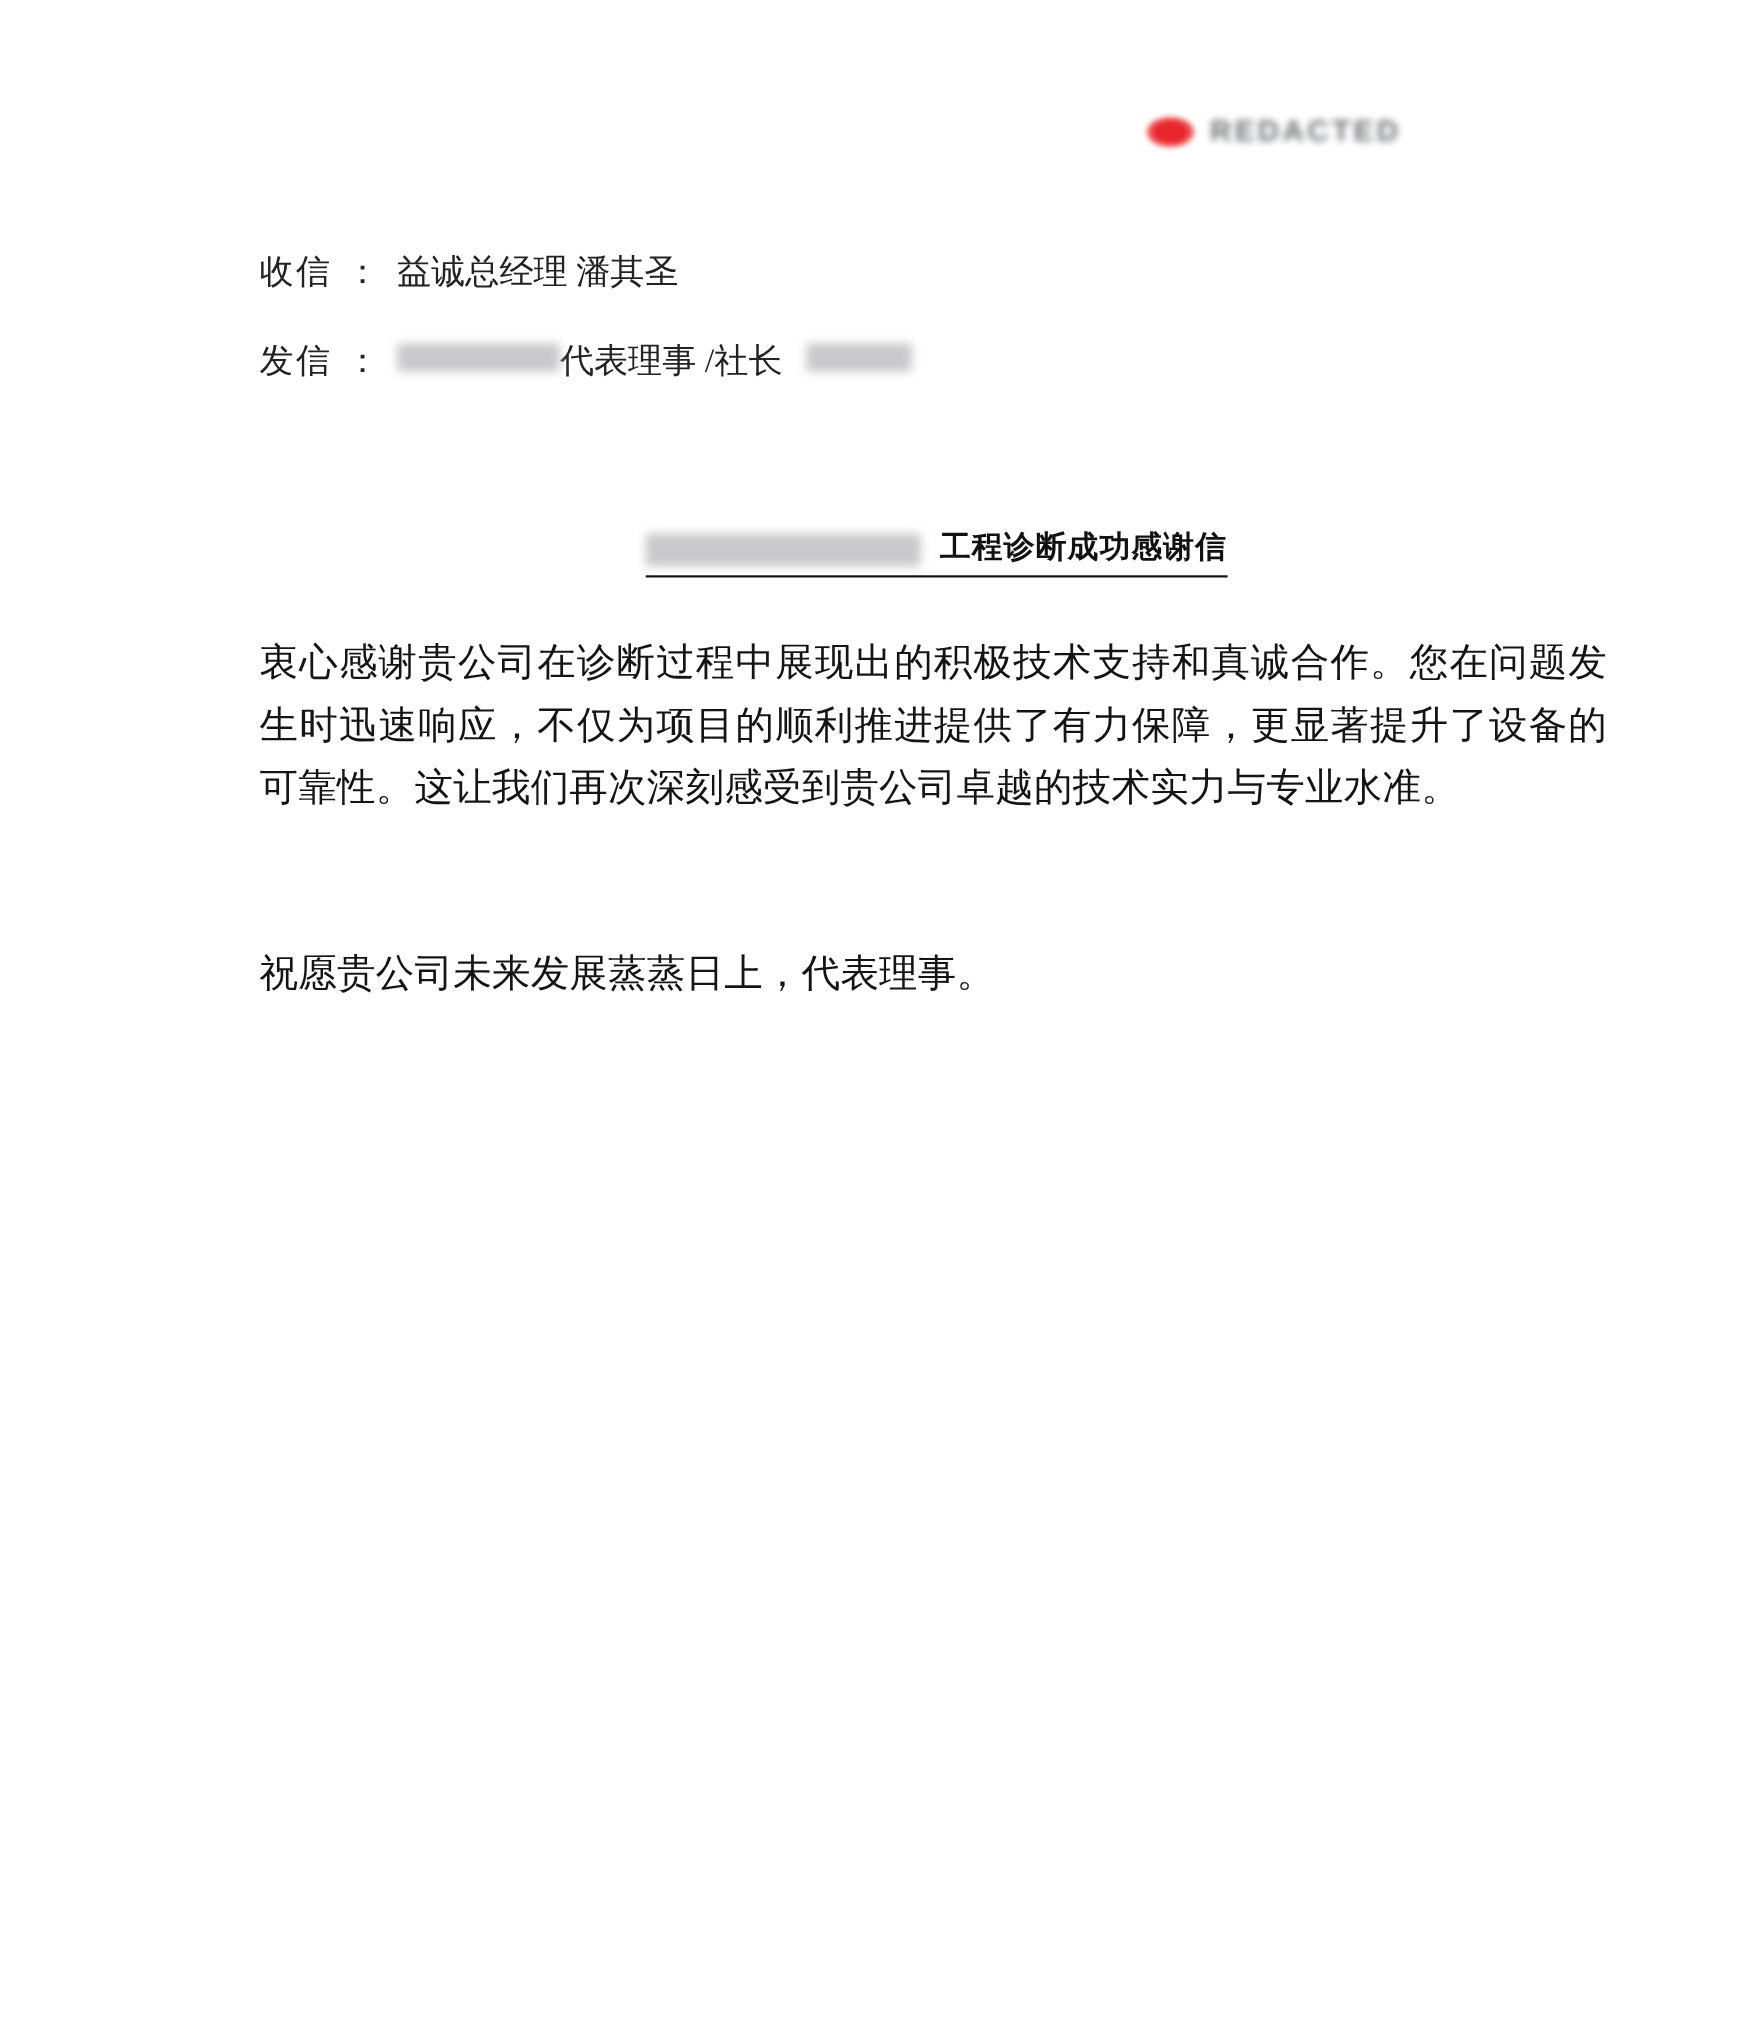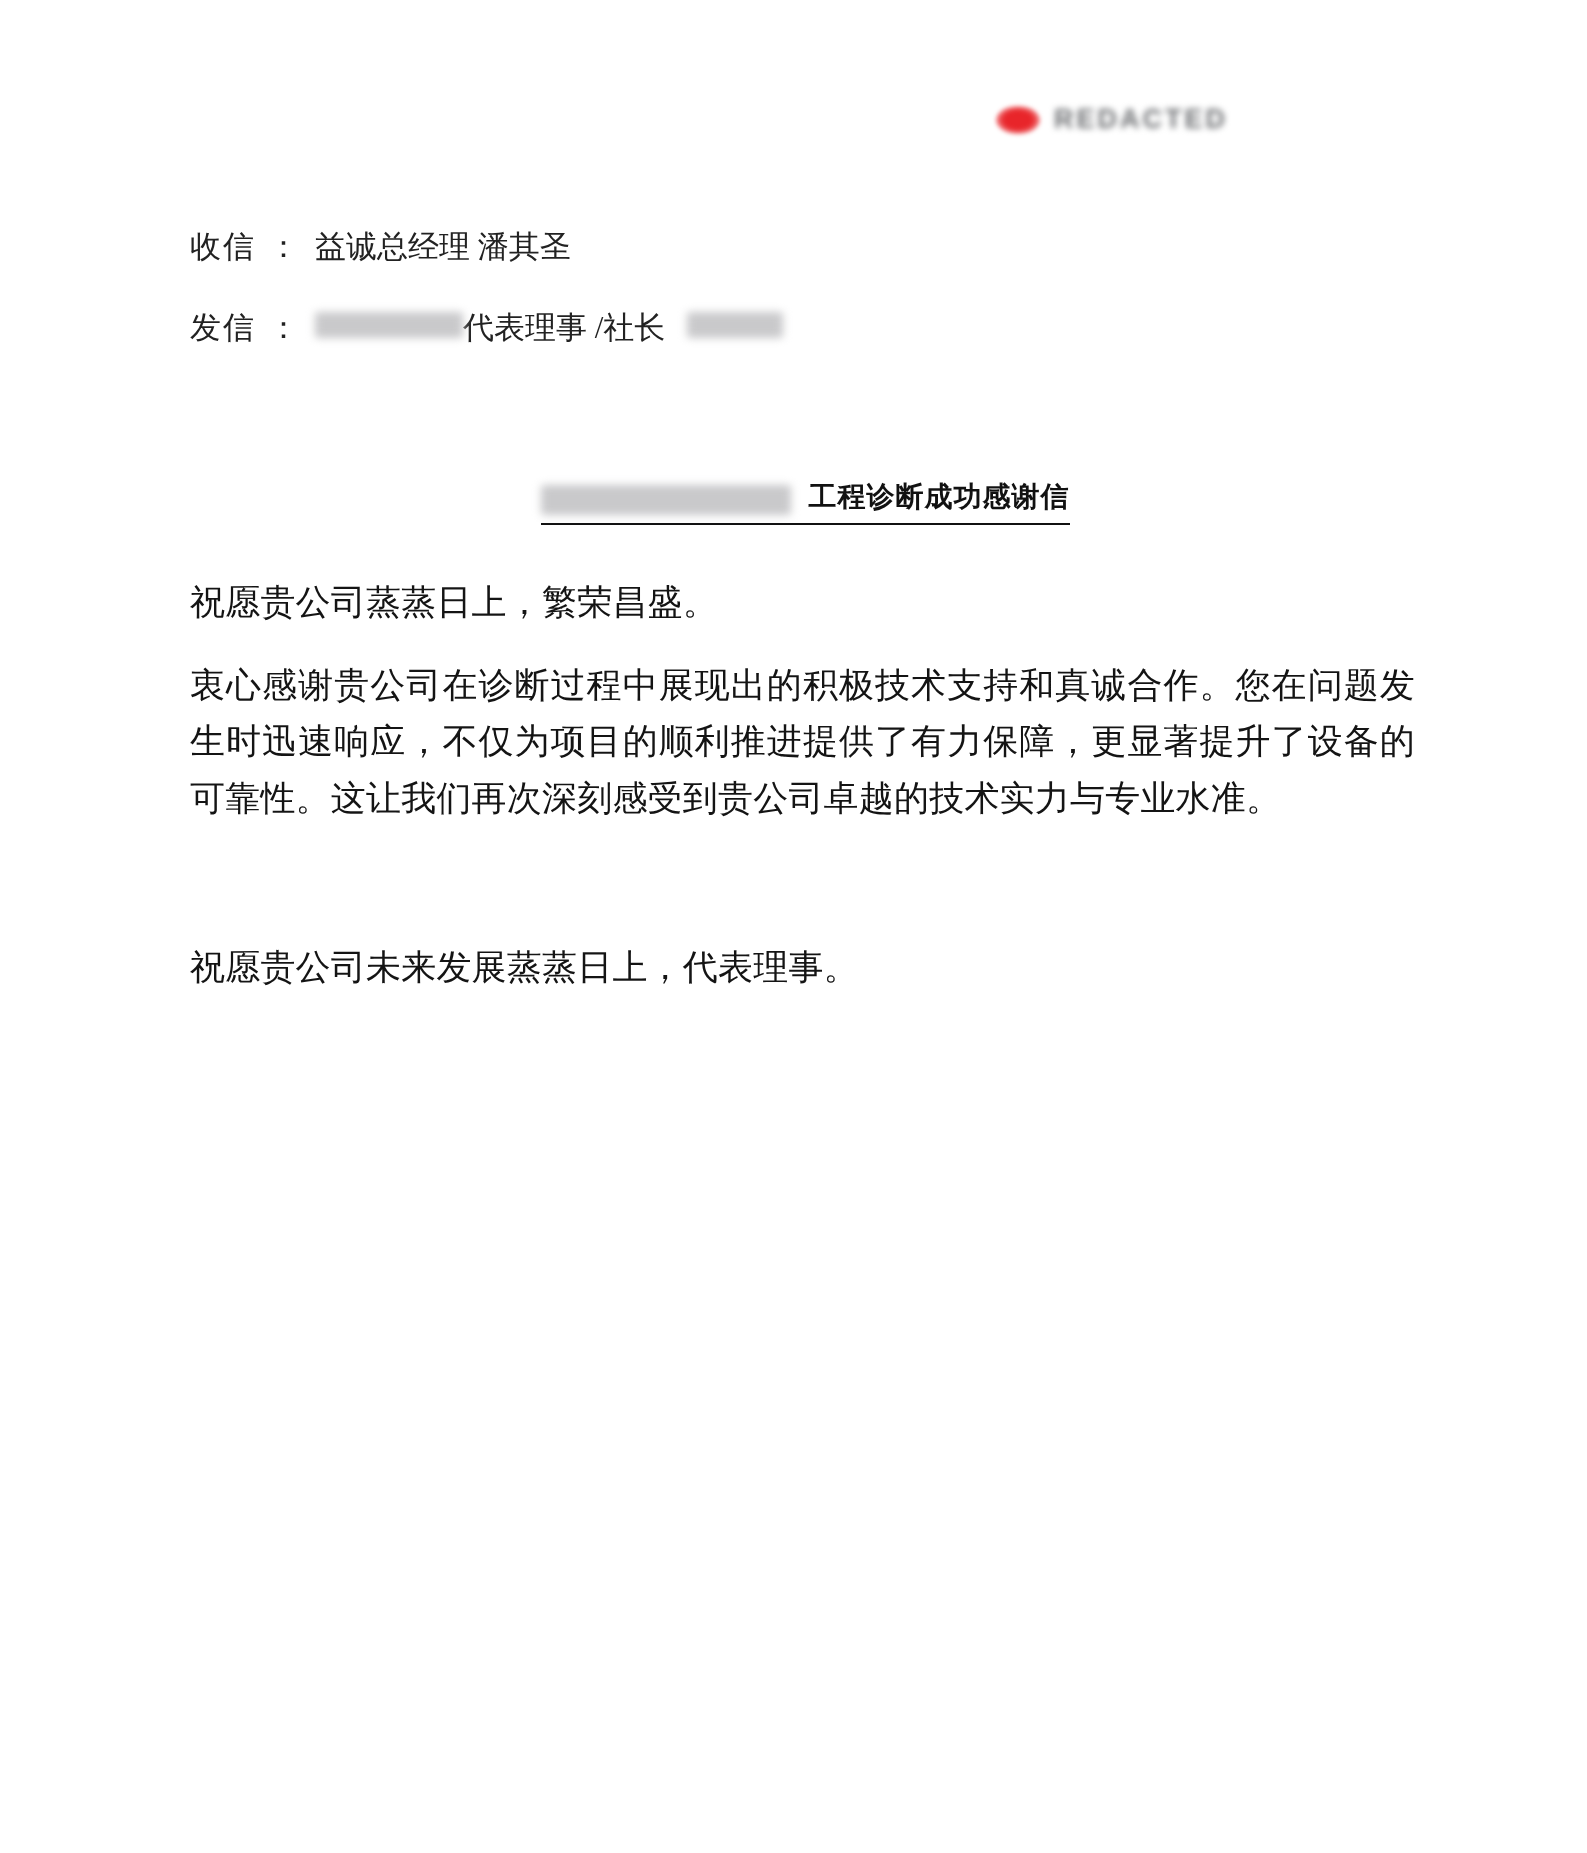--- a/index.html
+++ b/index.html
@@ -13,20 +13,21 @@
     font-family: "Liberation Serif", "DejaVu Serif", serif;
     color: #1a1a1a;
     -webkit-font-smoothing: antialiased;
   }
   .page {
     position: relative;
     width: 1473px;
     min-height: 1853px;
     box-sizing: border-box;
     padding: 0;
+    margin-left: 46px;
   }
 
   
   .logo-row {
     position: absolute;
     top: 104px;
     right: 245px;
     display: flex;
     align-items: center;
     gap: 14px;
@@ -156,21 +157,20 @@
   </div>
 
   <div class="doc-title">
     <span class="underline-wrap">
       <span class="redact r-title"></span><span>工程诊断成功感谢信</span>
     </span>
   </div>
 
   <div class="body">
 
-    <p class="para">祝愿贵公司蒸蒸日上，繁荣昌盛。</p>
 
 
     <p class="para spacer-after">衷心感谢贵公司在诊断过程中展现出的积极技术支持和真诚合作。您在问题发生时迅速响应，不仅为项目的顺利推进提供了有力保障，更显著提升了设备的可靠性。这让我们再次深刻感受到贵公司卓越的技术实力与专业水准。</p>
 
 
     <p class="para">祝愿贵公司未来发展蒸蒸日上，代表理事。</p>
 
 
   </div>
 

